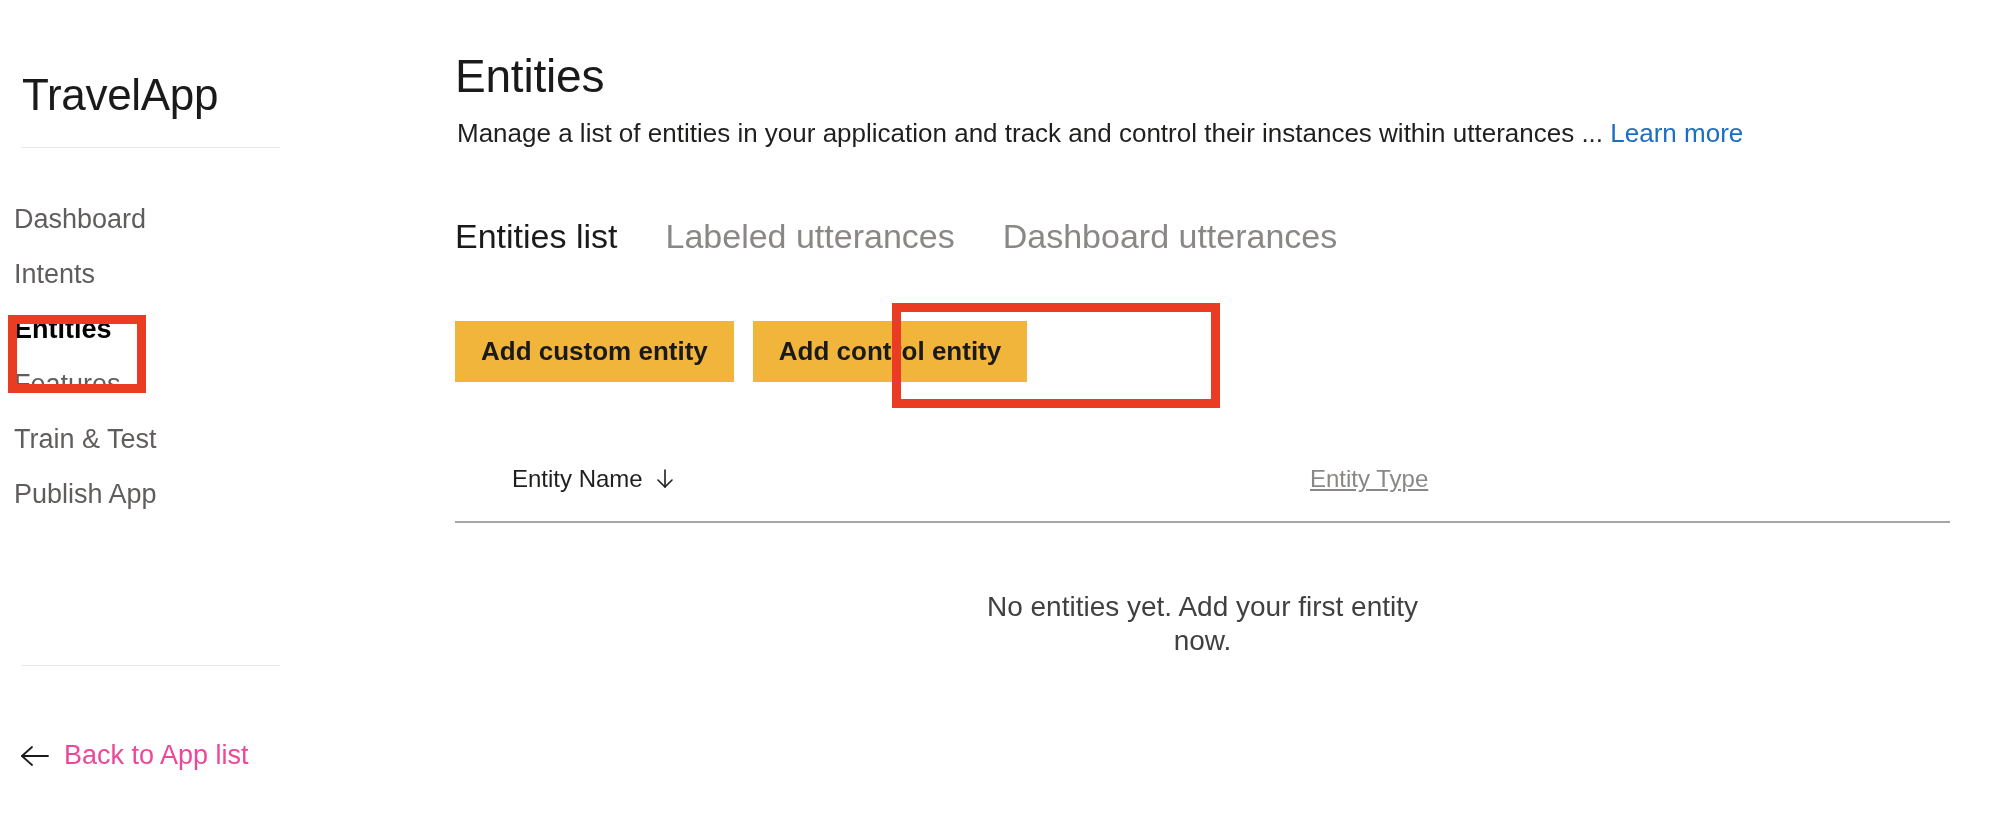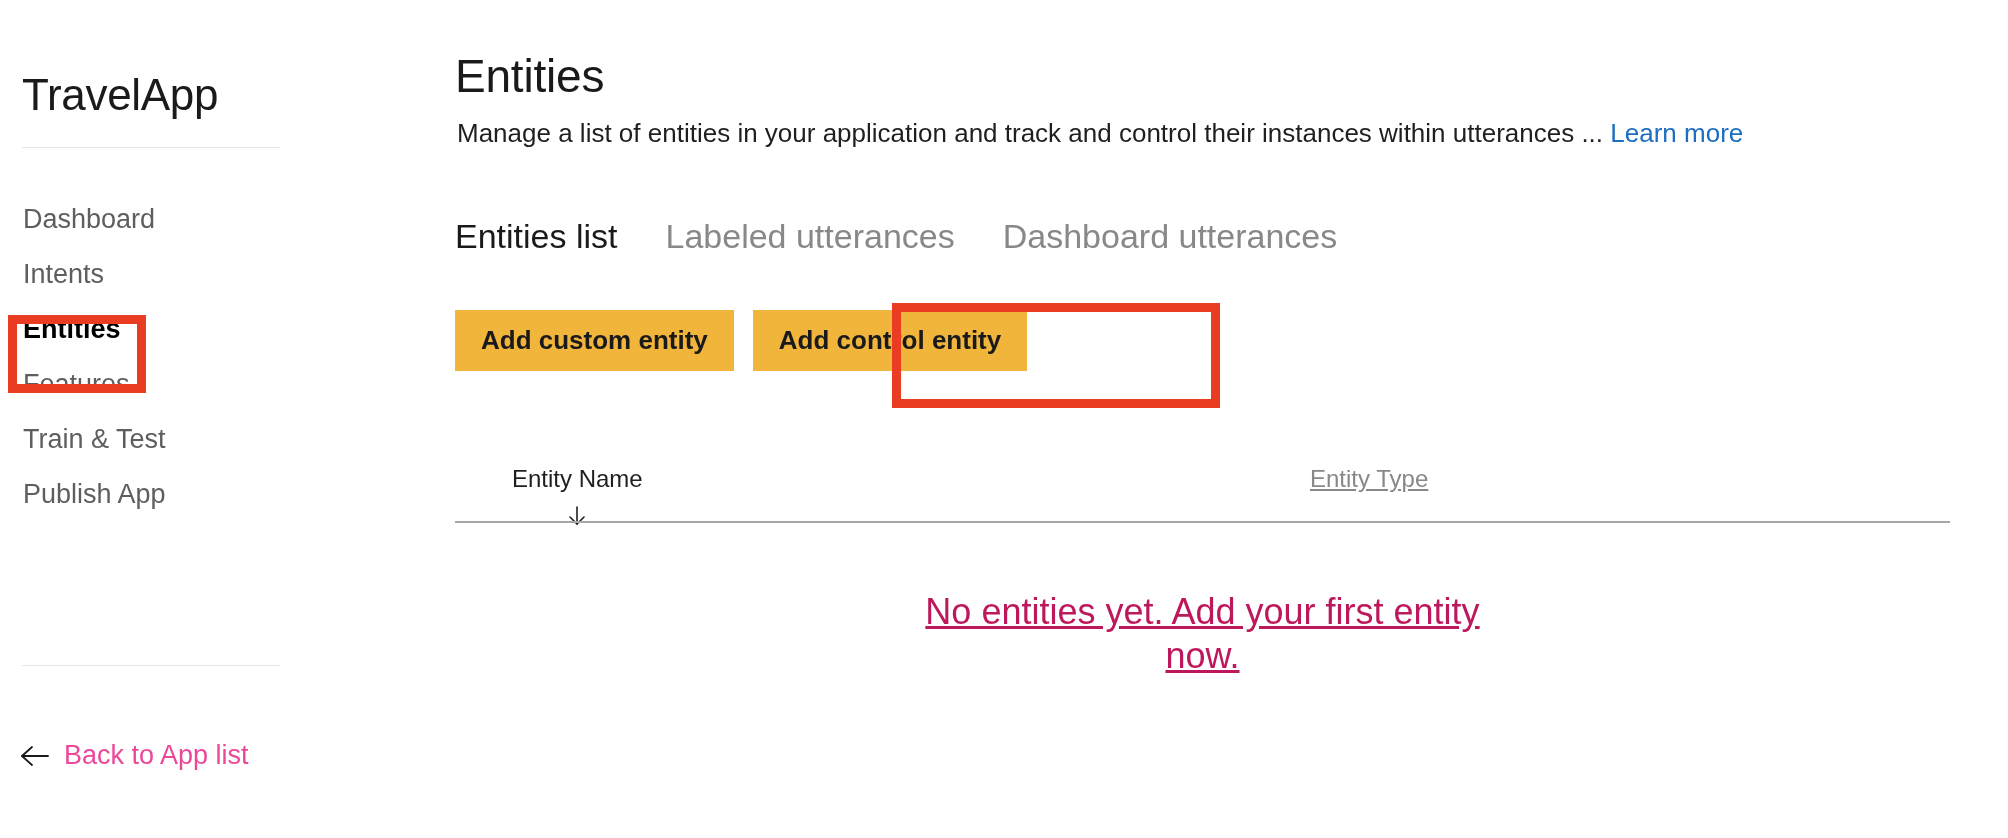--- a/index.html
+++ b/index.html
@@ -49,21 +49,21 @@
   #nav {
     position: absolute;
     left: 0;
     top: 192px;
     width: 300px;
   }
   .nav-item {
     position: relative;
     height: 55px;
     line-height: 55px;
-    padding-left: 23px;
+    padding-left: 14px;
     font-size: 27px;
     font-weight: 400;
     color: #605e5c;
     white-space: nowrap;
     cursor: pointer;
     box-sizing: border-box;
   }
   .nav-item.active {
     color: #000000;
     font-weight: 700;
@@ -151,21 +151,21 @@
     padding-right: 48px;
     line-height: 1.25;
   }
   .tab.active {
     color: #1a1a1a;
   }
 
   #buttons {
     position: absolute;
     left: 0;
-    top: 310px;
+    top: 321px;
     display: flex;
     gap: 19px;
   }
   .amber-btn {
     background: #f2b53c;
     border: none;
     height: 61px;
     padding: 0 26px;
     font-family: "Liberation Sans", sans-serif;
     font-size: 26px;
@@ -204,21 +204,20 @@
     position: absolute;
     left: 57px;
     top: 0;
     display: flex;
     align-items: center;
     gap: 12px;
     font-size: 24px;
     color: #201f1e;
     white-space: nowrap;
     cursor: pointer;
-    flex-direction: column;
   }
   #sort-arrow {
     display: block;
     width: 20px;
     height: 22px;
   }
   #col-entity-type {
     position: absolute;
     left: 855px;
     top: 0;
@@ -236,24 +235,23 @@
     height: 2px;
     background: #a6a6a6;
   }
 
   #empty-state {
     position: absolute;
     left: 0;
     top: 590px;
     width: 1495px;
     text-align: center;
-    font-size: 36px;
-    color: #be185d;
+    font-size: 28px;
+    color: #404040;
     line-height: 1.22;
-    text-decoration: underline;
   }
   #empty-line-2 { display: block; }
 </style>
 </head>
 <body>
 
 <div id="sidebar">
 
   <div id="app-title">TravelApp</div>
 

